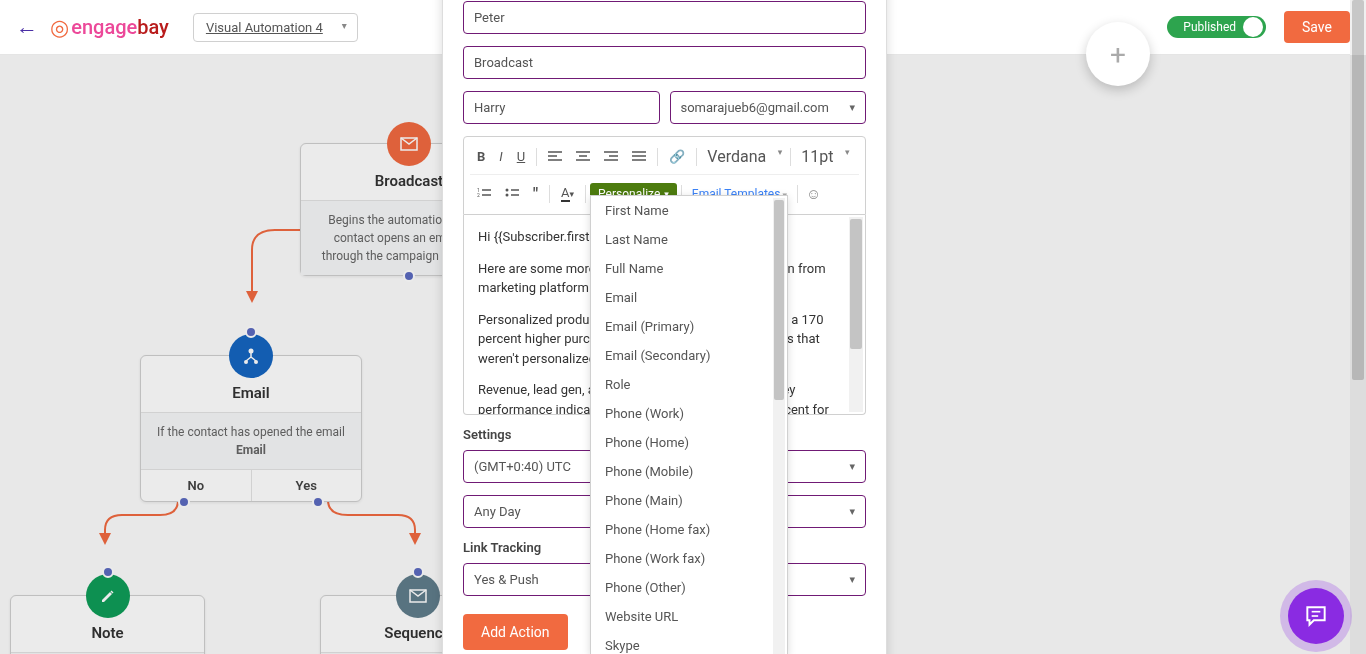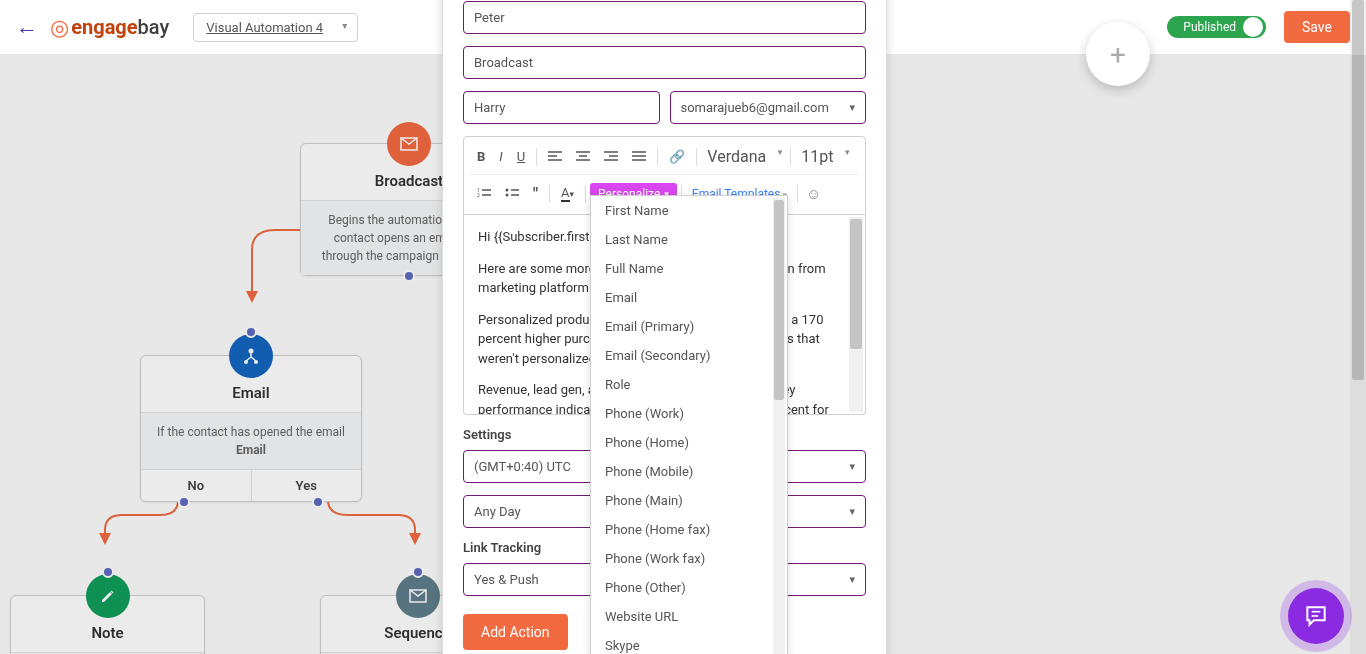--- a/index.html
+++ b/index.html
@@ -3,22 +3,22 @@
 <meta charset="utf-8">
 <style>
 * { margin: 0; padding: 0; box-sizing: border-box; font-family: -apple-system, BlinkMacSystemFont, "Segoe UI", Roboto, Arial, sans-serif; }
 body { width: 1366px; height: 654px; overflow: hidden; background: #f7f7f7; position: relative; }
 
 
 .header { height: 55px; background: #fff; border-bottom: 1px solid #e5e5e5; display: flex; align-items: center; padding: 0 16px; position: relative; z-index: 5; }
 .back-arrow { color: #4a2fa5; font-size: 22px; margin-right: 12px; cursor: pointer; }
 .logo { display: flex; align-items: center; font-size: 20px; font-weight: 500; }
 .logo-icon { color: #f16a40; font-size: 22px; margin-right: 2px; }
-.logo-dark { color: #c2410c; font-weight: bold; }
-.logo-orange { color: #404040; }
+.logo-dark { color: #ec4899; }
+.logo-orange { color: #b91c1c; }
 .page-select { margin-left: 24px; border: 1px solid #d0d0d0; border-radius: 4px; padding: 6px 34px 6px 12px; font-size: 13px; color: #555; background: #fff; position: relative; text-decoration: underline; }
 .page-select::after { content: "▾"; position: absolute; right: 10px; top: 6px; color: #888; font-size: 10px; }
 .header-right { margin-left: auto; display: flex; align-items: center; gap: 18px; }
 .toggle-pill { background: #2da44e; color: #fff; border-radius: 20px; padding: 4px 30px 4px 16px; font-size: 12px; position: relative; display: flex; align-items: center; }
 .toggle-knob { position: absolute; right: 3px; width: 20px; height: 20px; border-radius: 50%; background: #fff; }
 .save-btn { background: #f16a40; color: #fff; border: none; border-radius: 4px; padding: 8px 18px; font-size: 14px; cursor: pointer; }
 .fab { position: absolute; right: 216px; top: 22px; width: 64px; height: 64px; border-radius: 50%; background: #fff; box-shadow: 0 4px 12px rgba(0,0,0,0.2); display: flex; align-items: center; justify-content: center; font-size: 28px; color: #aaa; z-index: 20; }
 
 
 .canvas { position: absolute; top: 55px; left: 0; right: 0; bottom: 0; background: #fcfcfc; }
@@ -53,21 +53,21 @@
 .select-field { position: relative; }
 .select-field::after { content: "▾"; position: absolute; right: 10px; top: 9px; color: #666; font-size: 11px; }
 
 .editor-toolbar { border: 1px solid #d0d0d0; border-radius: 4px 4px 0 0; padding: 6px 6px; display: flex; flex-wrap: wrap; gap: 0; align-items: center; font-size: 13px; color: #555; }
 .tool-btn { padding: 3px 7px; cursor: pointer; display: inline-flex; align-items: center; justify-content: center; }
 .tool-sep { width: 1px; height: 18px; background: #ddd; margin: 0 4px; }
 .toolbar-row { display: flex; align-items: center; width: 100%; padding: 2px 0; }
 .toolbar-row + .toolbar-row { border-top: 1px solid #eee; margin-top: 4px; padding-top: 6px; }
 .font-select { padding: 2px 20px 2px 6px; font-size: 16px; position: relative; }
 .font-select::after { content: "▾"; position: absolute; right: 4px; font-size: 9px; color: #888; }
-.personalize-btn { background: #d946ef; color: #fff; border-radius: 3px; padding: 4px 8px; font-size: 12px; display: inline-flex; align-items: center; gap: 4px; }
+.personalize-btn { background: #4d7c0f; color: #fff; border-radius: 3px; padding: 4px 8px; font-size: 12px; display: inline-flex; align-items: center; gap: 4px; }
 .personalize-btn::after { content: "▾"; font-size: 9px; }
 .email-templates { font-size: 12px; color: #3b82f6; padding: 4px 6px; position: relative; }
 .email-templates::after { content: "▾"; font-size: 9px; color: #aaa; margin-left: 2px; }
 .emoji { font-size: 15px; color: #888; padding: 0 4px; }
 
 .editor-body { border: 1px solid #d0d0d0; border-top: none; border-radius: 0 0 4px 4px; height: 200px; padding: 12px 14px; font-family: Verdana, sans-serif; font-size: 13px; color: #333; line-height: 1.5; overflow: hidden; position: relative; margin-bottom: 12px; }
 .editor-scrollbar { position: absolute; right: 2px; top: 2px; bottom: 2px; width: 14px; background: #f1f1f1; }
 .editor-scrollbar-thumb { position: absolute; left: 1px; right: 1px; top: 2px; height: 130px; background: #c4c4c4; border-radius: 2px; }
 .editor-body p { margin-bottom: 12px; padding-right: 20px; }
 

